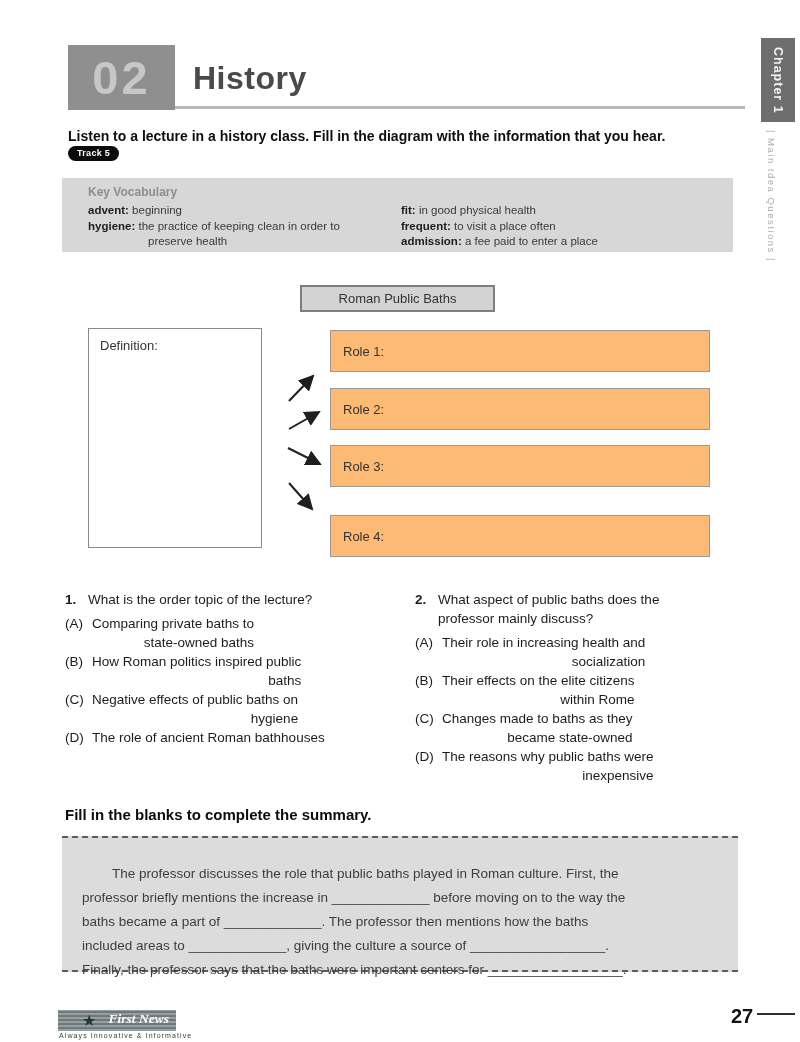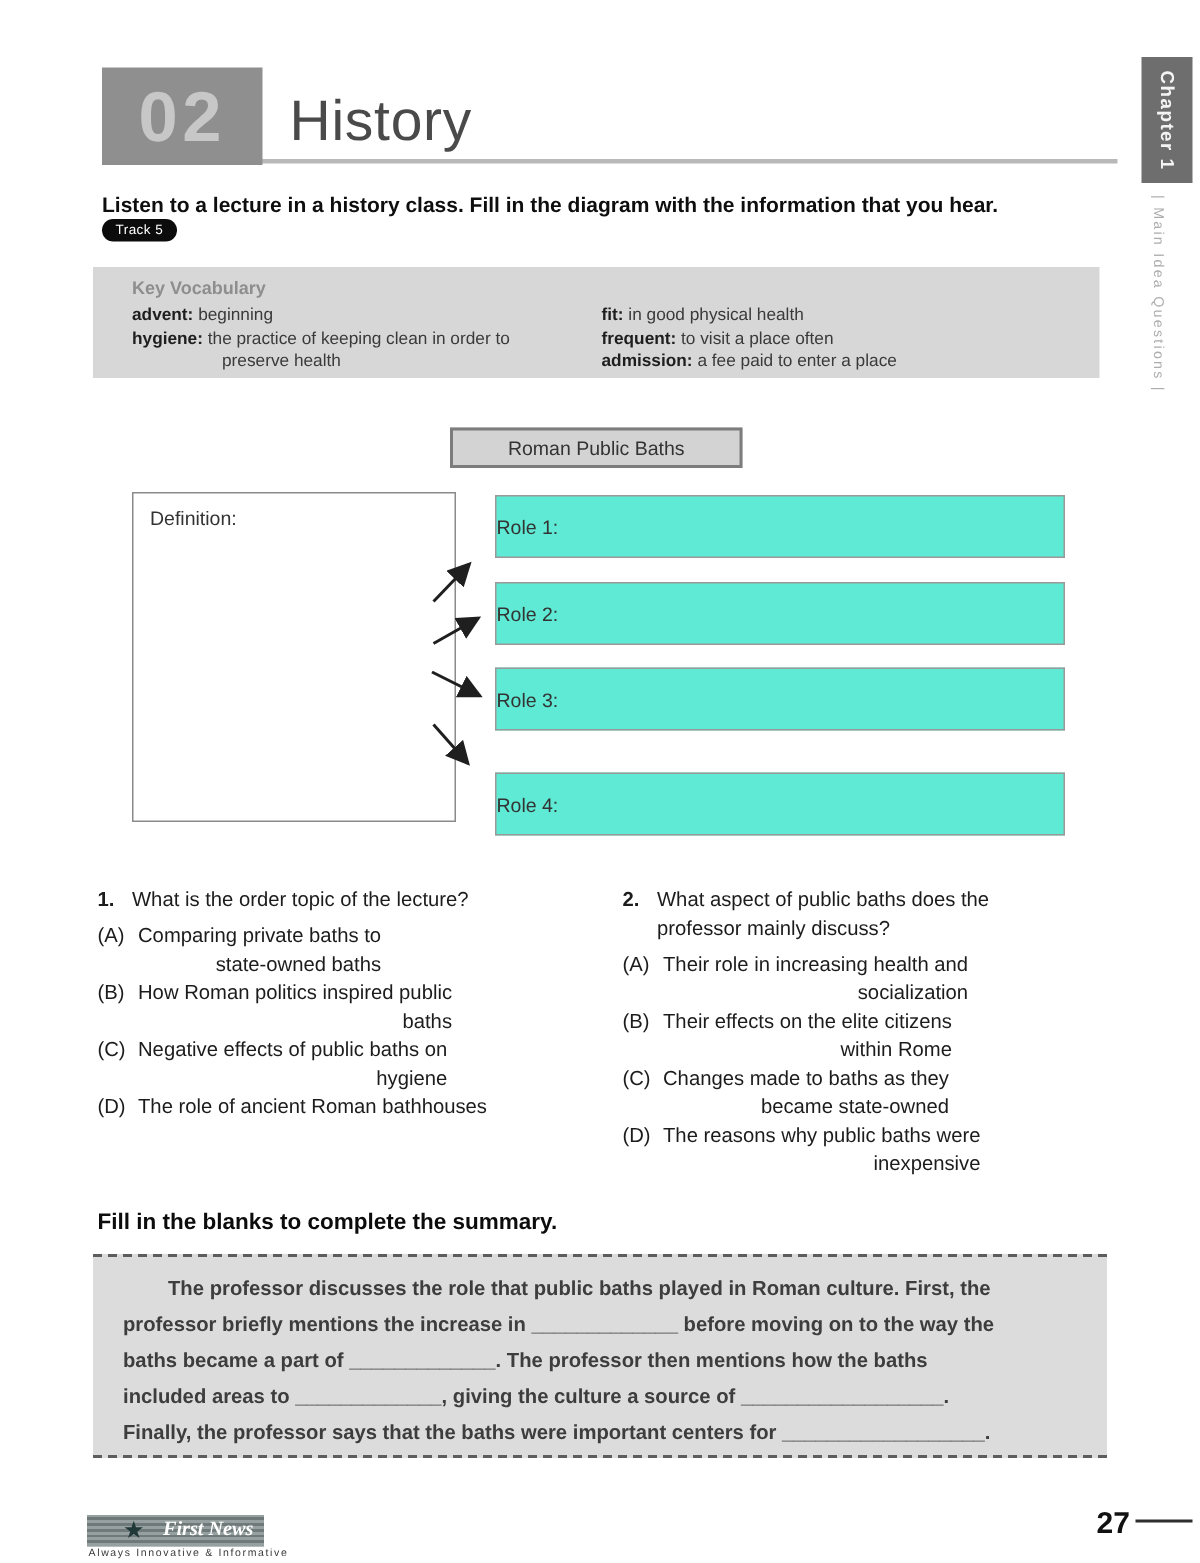--- a/index.html
+++ b/index.html
@@ -18,21 +18,21 @@
   }
   .unit-num {
     font-size: 47px; font-weight: bold; color: #c7c7c7; letter-spacing: 3px;
   }
   .header-underline {
     position: absolute; left: 70px; top: 106px; width: 675px; height: 3px;
     background: #b9b9b9; z-index: 1;
   }
   .page-title {
     position: absolute; left: 193px; top: 60px;
-    font-size: 38px; font-weight: normal; color: #4a4a4a; letter-spacing: 0.5px;
+    font-size: 32px; font-weight: bold; color: #4a4a4a; letter-spacing: 0.5px;
   }
 
   
   .chapter-tab {
     position: absolute; left: 761px; top: 38px; width: 34px; height: 84px;
     background: #6e6e6e; display: flex; align-items: center; justify-content: center;
   }
   .chapter-tab span {
     writing-mode: vertical-rl; font-size: 12.5px; font-weight: bold;
     color: #f4f4f4; letter-spacing: 1px;
@@ -42,21 +42,21 @@
     writing-mode: vertical-rl; font-size: 9.5px; color: #adadad; letter-spacing: 1.5px;
   }
 
   
   .instruction {
     position: absolute; left: 68px; top: 128px; white-space: nowrap;
     font-size: 14px; font-weight: bold; color: #0e0e0e;
   }
   .track-badge {
     position: absolute; left: 68px; top: 146px;
-    background: #0c0c0c; color: #ffffff; font-size: 9px; font-weight: normal;
+    background: #0c0c0c; color: #ffffff; font-size: 9px; font-weight: bold;
     padding: 2px 9px 3px 9px; border-radius: 8px; letter-spacing: 0.3px; text-align: center;
   }
 
   
   .vocab {
     position: absolute; left: 62px; top: 178px; width: 671px; height: 74px;
     background: #d7d7d7;
   }
   .vocab-title {
     position: absolute; left: 26px; top: 7px;
@@ -70,28 +70,28 @@
   .vindent { padding-left: 60px; color: #3a3a3a; }
 
   
   .diagram-title {
     position: absolute; left: 300px; top: 285px; width: 195px; height: 27px;
     background: #d3d3d3; border: 2px solid #7d7d7d;
     display: flex; align-items: center; justify-content: center;
     font-size: 13px; color: #333;
   }
   .def-box {
-    position: absolute; left: 88px; top: 328px; width: 216px; height: 220px;
+    position: absolute; left: 88px; top: 328px; width: 174px; height: 220px;
     background: #fff; border: 1px solid #8a8a8a; padding: 9px 0 0 11px;
     font-size: 13px; color: #333;
   }
   .role-box {
     position: absolute; left: 330px; width: 380px; height: 42px;
-    background: #5eead4; border: 1px solid #999;
-    display: flex; align-items: center; padding-left: 0;
+    background: #fdba74; border: 1px solid #999;
+    display: flex; align-items: center; padding-left: 12px;
     font-size: 13px; color: #333;
   }
   .role-1 { top: 330px; } .role-2 { top: 388px; }
   .role-3 { top: 445px; } .role-4 { top: 503px; margin-top: 12px; }
   .arrows { position: absolute; left: 280px; top: 330px; }
 
   
   .questions {
     position: absolute; left: 65px; top: 590px; width: 685px;
     display: flex; gap: 10px;
@@ -107,22 +107,22 @@
 
   
   .summary-heading {
     position: absolute; left: 65px; top: 806px;
     font-size: 15px; font-weight: bold; color: #0c0c0c;
   }
   .summary-box {
     position: absolute; left: 62px; top: 836px; width: 676px; height: 136px;
     background: #dcdcdc;
     border-top: 2px dashed #5d5d5d; border-bottom: 2px dashed #5d5d5d;
-    padding: 9px 18px 0 20px;
-    font-size: 13.5px; line-height: 24px; color: #3d3d3d; font-weight: bold;
+    padding: 24px 18px 0 20px;
+    font-size: 13.5px; line-height: 24px; color: #3d3d3d;
   }
   .sum-line.first { text-indent: 30px; }
 
   
   .logo {
     position: absolute; left: 58px; top: 1010px; width: 118px; height: 21px;
     background: repeating-linear-gradient(0deg, #97a0a0 0px, #97a0a0 2px, #6f7979 2px, #6f7979 4px);
   }
   .logo-star {
     position: absolute; left: 24px; top: 0px; font-size: 16px; color: #203838;

